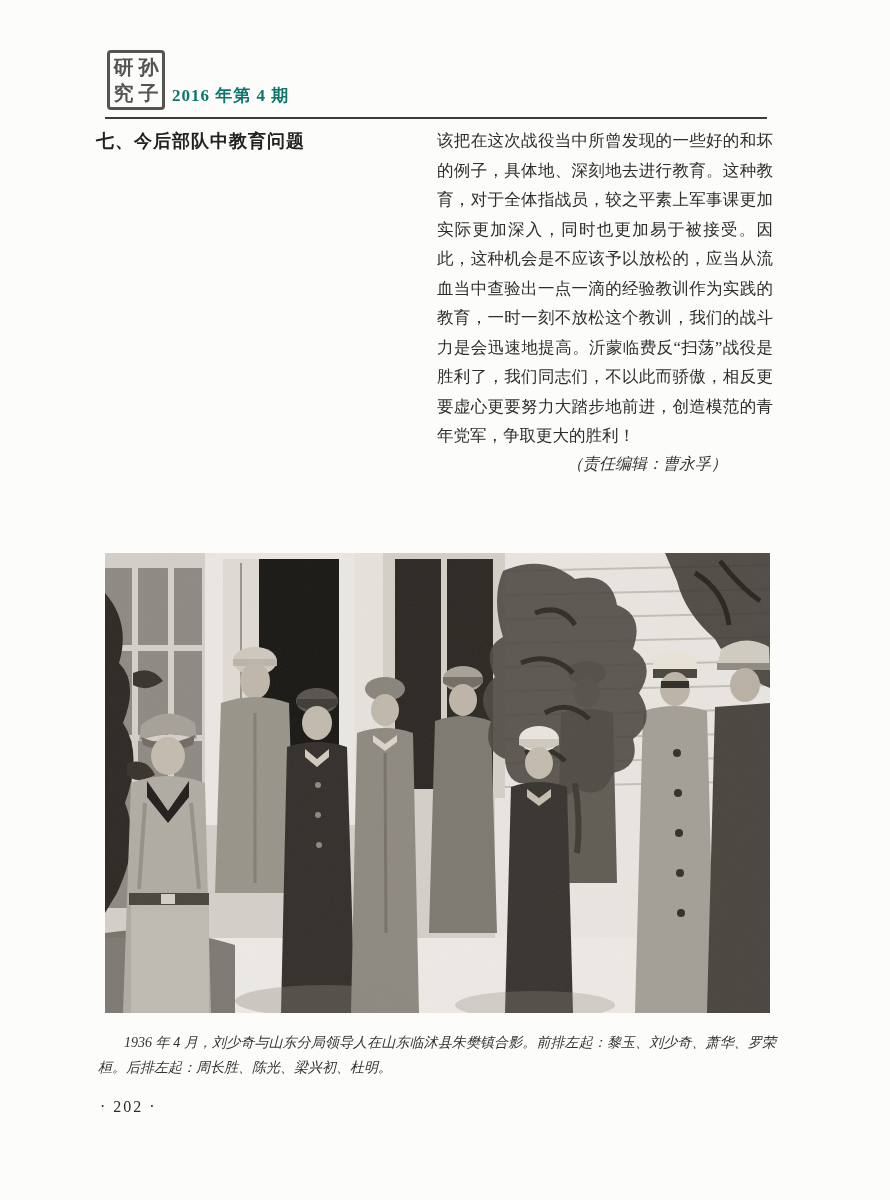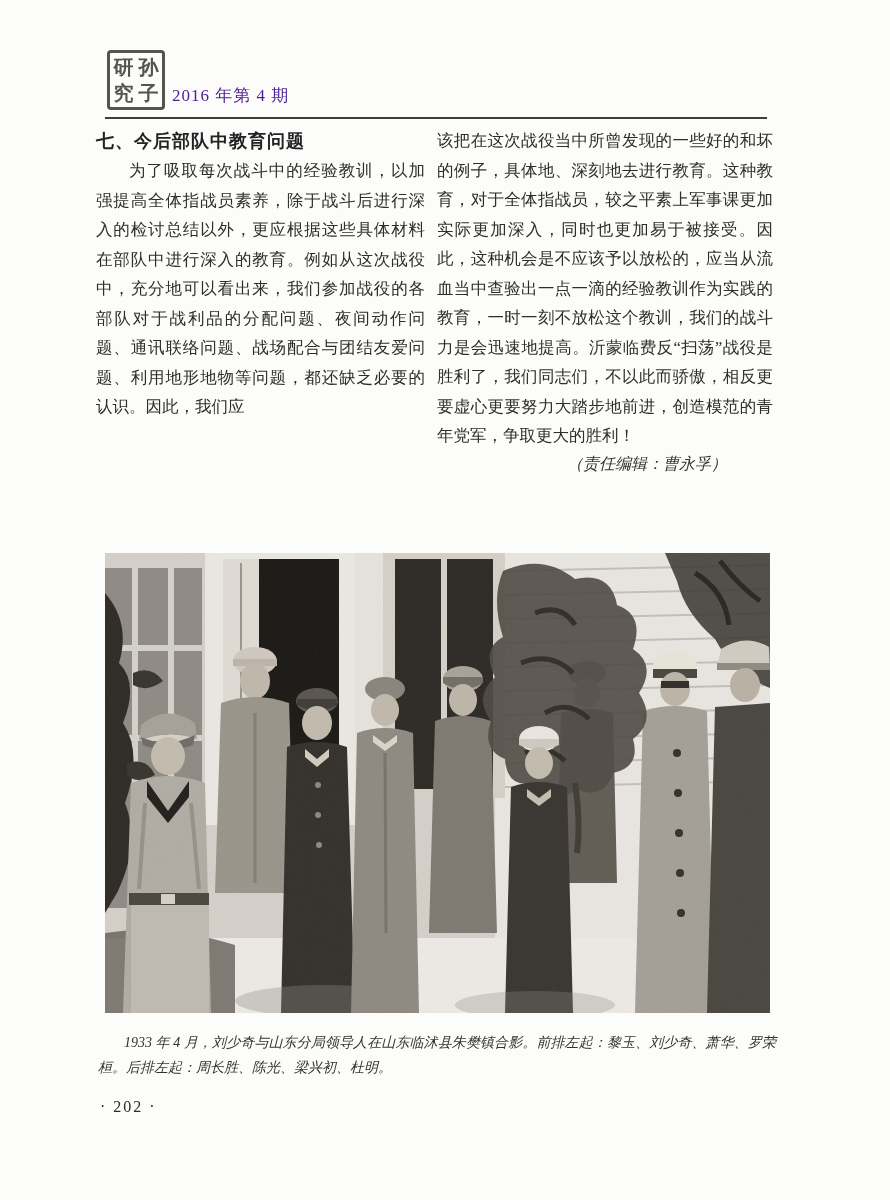--- a/index.html
+++ b/index.html
@@ -5,21 +5,21 @@
   html,body{margin:0;padding:0;background:#e9e9e7;}
   .page{position:relative;width:890px;height:1200px;margin:0 auto;background:#fcfcfa;
         font-family:"Liberation Serif","DejaVu Serif",serif;color:#2b2b2b;overflow:hidden;}
 
   
   .seal{position:absolute;left:107px;top:50px;width:50px;height:52px;border:3px solid #55544f;
         border-radius:4px;display:grid;grid-template-columns:1fr 1fr;grid-template-rows:1fr 1fr;
         direction:rtl;padding:1px;background:#fcfcfa;}
   .seal span{display:flex;align-items:center;justify-content:center;font-size:20px;font-weight:bold;
         color:#55544f;line-height:1;font-family:"Liberation Serif","DejaVu Serif",serif;}
-  .issue{position:absolute;left:172px;top:84px;font-size:17px;letter-spacing:1px;color:#4c1d95;}
+  .issue{position:absolute;left:172px;top:84px;font-size:17px;letter-spacing:1px;color:#0f766e;font-weight:bold;}
   .header-rule{position:absolute;left:105px;top:117px;width:662px;height:2px;background:#3d3d3b;}
 
   
   .col{position:absolute;top:126px;font-size:16.5px;line-height:29.5px;text-align:justify;color:#2e2d2b;}
   .col-left{left:96px;width:329px;}
   .col-right{left:437px;width:336px;}
   .col p{margin:0;}
   .indent{text-indent:2em;}
   .section-heading{font-family:"Liberation Sans","DejaVu Sans",sans-serif;font-weight:bold;
         font-size:18px;line-height:30px;text-align:left;letter-spacing:1px;margin:19px 0 23px;color:#222;}
@@ -42,21 +42,20 @@
     <span>孙</span>
     <span>研</span>
     <span>子</span>
     <span>究</span>
   </div>
   <div class="issue">2016 年第 4 期</div>
   <div class="header-rule"></div>
 
   <div class="col col-left">
     <p class="section-heading">七、今后部队中教育问题</p>
-    <p class="indent">为了吸取每次战斗中的经验教训，以加强提高全体指战员素养，除于战斗后进行深入的检讨总结以外，更应根据这些具体材料在部队中进行深入的教育。例如从这次战役中，充分地可以看出来，我们参加战役的各部队对于战利品的分配问题、夜间动作问题、通讯联络问题、战场配合与团结友爱问题、利用地形地物等问题，都还缺乏必要的认识。因此，我们应</p>
   </div>
 
   <div class="col col-right">
     <p>该把在这次战役当中所曾发现的一些好的和坏的例子，具体地、深刻地去进行教育。这种教育，对于全体指战员，较之平素上军事课更加实际更加深入，同时也更加易于被接受。因此，这种机会是不应该予以放松的，应当从流血当中查验出一点一滴的经验教训作为实践的教育，一时一刻不放松这个教训，我们的战斗力是会迅速地提高。沂蒙临费反“扫荡”战役是胜利了，我们同志们，不以此而骄傲，相反更要虚心更要努力大踏步地前进，创造模范的青年党军，争取更大的胜利！</p>
     <p class="editor-note">（责任编辑：曹永孚）</p>
   </div>
 
   <div class="photo-wrap">
     <svg width="665" height="460" viewBox="0 0 665 460" xmlns="http://www.w3.org/2000/svg">
       <defs>
@@ -206,16 +205,16 @@
           </g>
       </g>
 
       <ellipse cx="220" cy="448" rx="90" ry="16" fill="#8d8a82" opacity="0.35"></ellipse>
       <ellipse cx="430" cy="452" rx="80" ry="14" fill="#8d8a82" opacity="0.3"></ellipse>
       <rect width="665" height="460" fill="#8a7f6e" opacity="0.05"></rect>
       <rect width="665" height="460" filter="url(#grain)" opacity="0.16"></rect>
     </svg>
   </div>
 
-  <div class="photo-caption">1933 年 4 月，刘少奇与山东分局领导人在山东临沭县朱樊镇合影。前排左起：黎玉、刘少奇、萧华、罗荣桓。后排左起：周长胜、陈光、梁兴初、杜明。</div>
+  <div class="photo-caption">1936 年 4 月，刘少奇与山东分局领导人在山东临沭县朱樊镇合影。前排左起：黎玉、刘少奇、萧华、罗荣桓。后排左起：周长胜、陈光、梁兴初、杜明。</div>
   <div class="page-number">· 202 ·</div>
 
 </div>
 
 </body></html>

